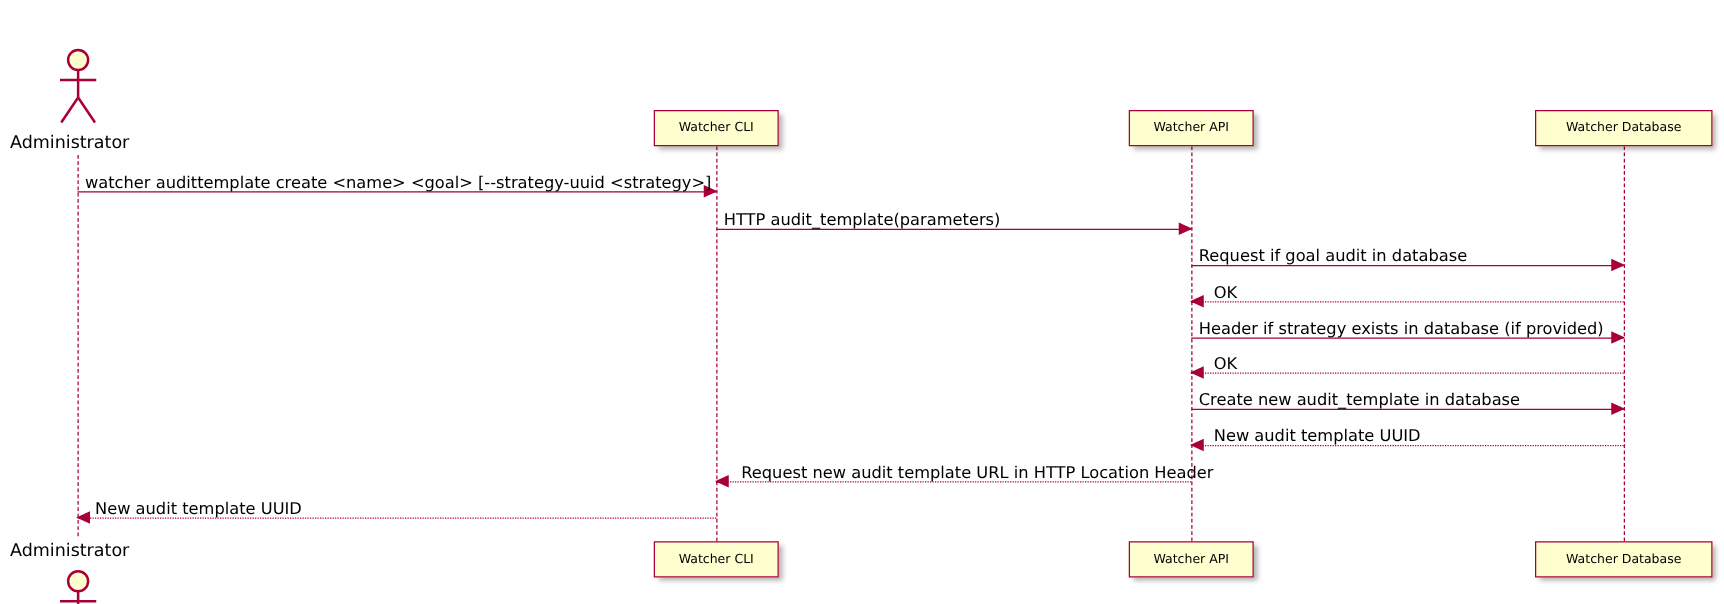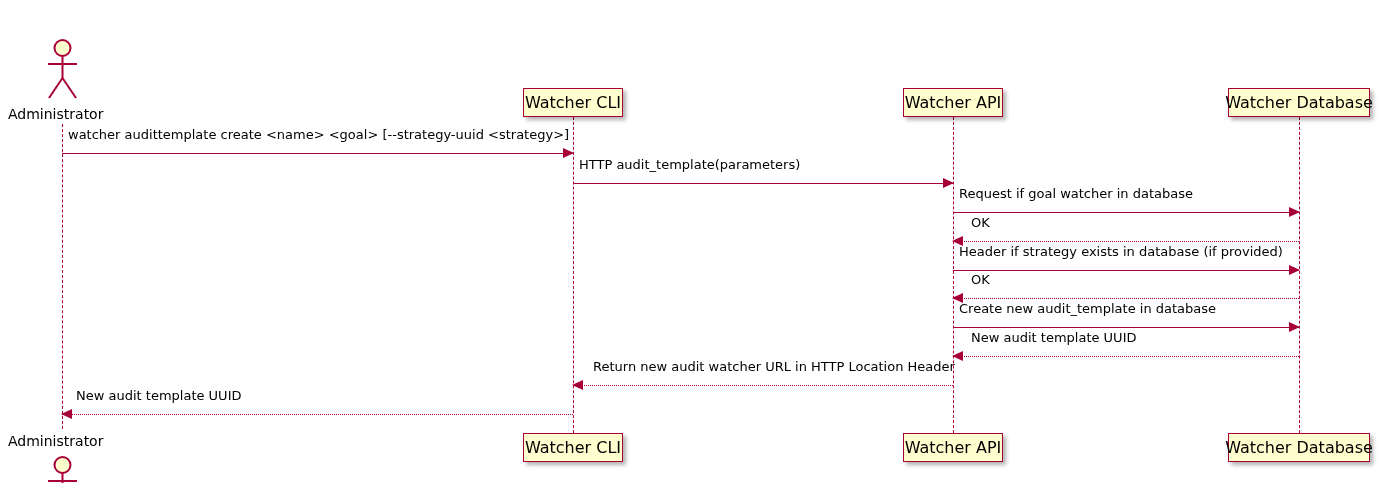--- a/index.html
+++ b/index.html
@@ -26,21 +26,21 @@
     border-left: 1px dashed #A80036;
     z-index: 1;
   }
   
   .participant {
     position: absolute;
     box-sizing: border-box;
     background: #FEFECE;
     border: 1.5px solid #A80036;
     color: #000000;
-    font-size: 16px;
+    font-size: 10px;
     line-height: 1;
     display: flex;
     align-items: center;
     justify-content: center;
     white-space: nowrap;
     box-shadow: 3px 3px 4px rgba(0,0,0,0.30);
     z-index: 4;
   }
   
   .actor {
@@ -84,21 +84,21 @@
     right: -1px;
     border-left: 11px solid #A80036;
   }
   .arrowhead.left {
     left: -1px;
     border-right: 11px solid #A80036;
   }
   
   .msg-text {
     position: absolute;
-    bottom: 12px;
+    bottom: 0;
     font-size: 13px;
     color: #000000;
     white-space: nowrap;
     line-height: 1;
   }
   .msg-text.at-left  { left: 6px; }
 </style>
 </head>
 <body>
 
@@ -147,21 +147,21 @@
 
   <div class="msg" style="left:573px; top:147px; width:380px;">
     <div class="msg-line"></div>
     <div class="arrowhead right"></div>
     <div class="msg-text at-left">HTTP audit_template(parameters)</div>
   </div>
 
   <div class="msg" style="left:953px; top:176px; width:346px;">
     <div class="msg-line"></div>
     <div class="arrowhead right"></div>
-    <div class="msg-text at-left">Request if goal watcher in database</div>
+    <div class="msg-text at-left">Request if goal audit in database</div>
   </div>
 
   <div class="msg dotted" style="left:953px; top:205px; width:346px;">
     <div class="msg-line"></div>
     <div class="arrowhead left"></div>
     <div class="msg-text" style="left:18px;">OK</div>
   </div>
 
   <div class="msg" style="left:953px; top:234px; width:346px;">
     <div class="msg-line"></div>
@@ -183,21 +183,21 @@
 
   <div class="msg dotted" style="left:953px; top:320px; width:346px;">
     <div class="msg-line"></div>
     <div class="arrowhead left"></div>
     <div class="msg-text" style="left:18px;">New audit template UUID</div>
   </div>
 
   <div class="msg dotted" style="left:573px; top:349px; width:380px;">
     <div class="msg-line"></div>
     <div class="arrowhead left"></div>
-    <div class="msg-text" style="left:20px;">Return new audit watcher URL in HTTP Location Header</div>
+    <div class="msg-text" style="left:20px;">Request new audit template URL in HTTP Location Header</div>
   </div>
 
   <div class="msg dotted" style="left:62px; top:378px; width:511px;">
     <div class="msg-line"></div>
     <div class="arrowhead left"></div>
     <div class="msg-text" style="left:14px;">New audit template UUID</div>
   </div>
 
 </div>
 

